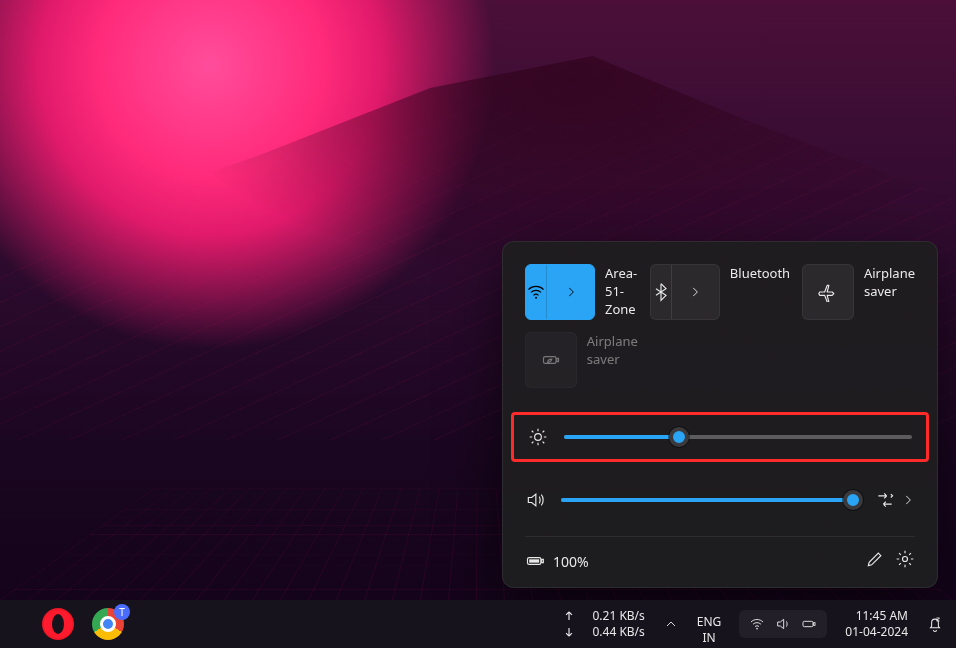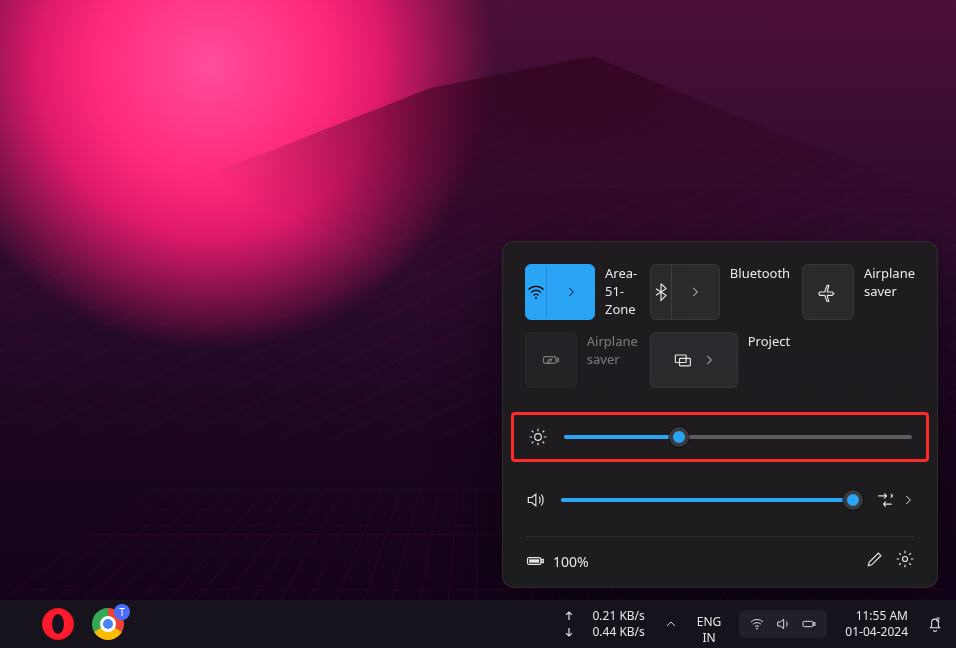--- a/index.html
+++ b/index.html
@@ -197,32 +197,20 @@
           <svg class="ico20" viewBox="0 0 24 24">
             <rect x="3" y="8" width="15" height="8" rx="2"></rect>
               <rect x="19" y="10" width="2" height="4"></rect>
             <path d="M8 15c0-3 3-4 5-4-1 3-3 4-5 4z"></path>
           </svg>
         </div>
         <div class="tile-label dim">Airplane saver</div>
       </div>
 
 
-      <div class="tile-wrap">
-        <div class="tile">
-          <svg class="ico20" viewBox="0 0 24 24">
-            <rect x="4" y="6" width="13" height="9" rx="1"></rect>
-              <rect x="9" y="10" width="13" height="9" rx="1"></rect>
-          </svg>
-          <svg class="ico14 chev-inline" viewBox="0 0 24 24">
-              <path d="M9 5l7 7-7 7"></path>
-            </svg>
-        </div>
-        <div class="tile-label">Project</div>
-      </div>
     </div>
 
     <div class="sliders">
       <div class="slider-row boxed">
         <svg class="ico20" viewBox="0 0 24 24">
           <circle cx="12" cy="12" r="4"></circle>
             <path d="M12 2v3M12 19v3M2 12h3M19 12h3M4.5 4.5l2 2M17.5 17.5l2 2M19.5 4.5l-2 2M6.5 17.5l-2 2"></path>
         </svg>
         <div class="track">
           <div class="fill" style="width: 33%;"></div>
@@ -318,21 +306,21 @@
         <svg class="svg-ico" viewBox="0 0 24 24">
             <path d="M4 9v6h4l5 4V5L8 9H4z"></path>
             <path d="M17 8c1.5 1.5 1.5 6.5 0 8"></path>
           </svg>
         <svg class="svg-ico" viewBox="0 0 24 24">
             <rect x="3" y="8" width="15" height="8" rx="2"></rect>
             <rect x="19" y="10" width="2" height="4"></rect>
           </svg>
       </div>
       <div class="clock clickable">
-        <div>11:55 AM</div>
+        <div>11:45 AM</div>
         <div>01-04-2024</div>
       </div>
       <div class="clickable">
         <svg class="svg-ico lg" viewBox="0 0 24 24">
           <path d="M6 17h12l-1.5-2V10a4.5 4.5 0 10-9 0v5L6 17z"></path>
             <path d="M10 20a2 2 0 004 0"></path>
           <path d="M14 4h4l-4 4h4" stroke-width="1.2"></path>
         </svg>
       </div>
     </div>

